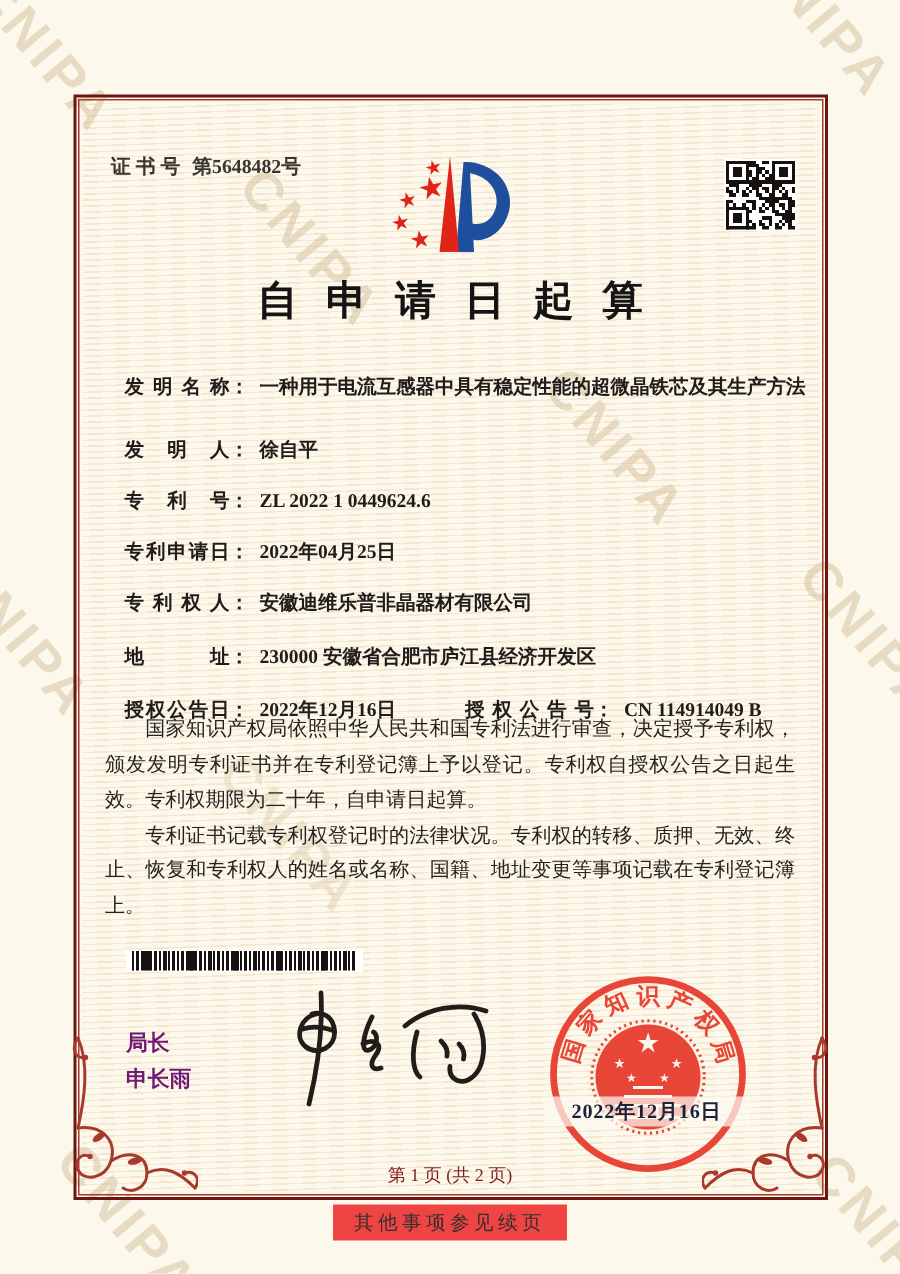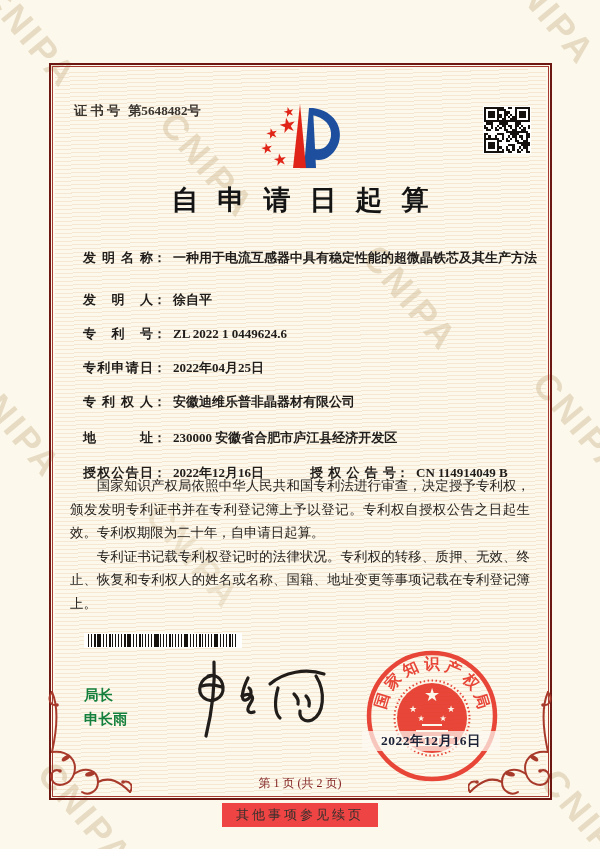--- a/index.html
+++ b/index.html
@@ -47,21 +47,21 @@
   .legal p{margin:0;text-indent:2em;}
 
   .barcode{left:84px;top:633px;width:158px;height:15px;background:#fff;z-index:3;}
   .barcode::before{content:"";display:block;width:150px;height:13px;margin:1px 4px;
     background-image:
       repeating-linear-gradient(90deg,#15110e 0 1.5px,transparent 1.5px 3px),
       repeating-linear-gradient(90deg,#15110e 0 1px,transparent 1px 7.5px),
       repeating-linear-gradient(90deg,transparent 0 10px,#15110e 10px 13px,transparent 13px 29px);}
 
   .director{left:84px;font-family:"Liberation Sans","DejaVu Sans",sans-serif;
-            font-weight:700;font-size:14.5px;color:#15803d;}
+            font-weight:700;font-size:14.5px;color:#701a75;}
   .d1{top:686px}.d2{top:710px}
   .signature{left:178px;top:652px;}
 
   .seal{left:364px;top:648px;opacity:.93;z-index:3;}
   .seal-date{left:362px;top:731px;width:138px;text-align:center;z-index:4;
              font-size:13.5px;font-weight:700;color:var(--date-ink,#1b2136);
              background:rgba(253,250,242,.72);padding:1px 0;letter-spacing:.5px;}
 
   .page-num{left:0;right:0;top:775px;text-align:center;font-size:12px;color:#7f1d1d;}
   .note{left:50%;top:803px;transform:translateX(-50%);background:#ef4444;

